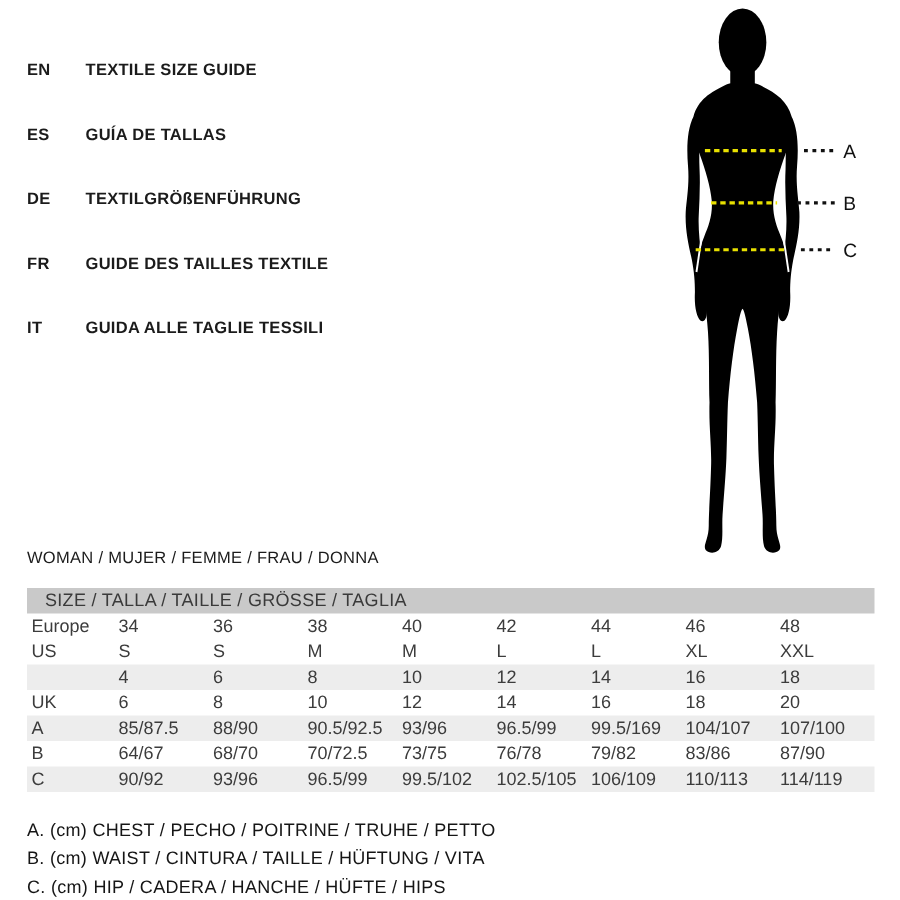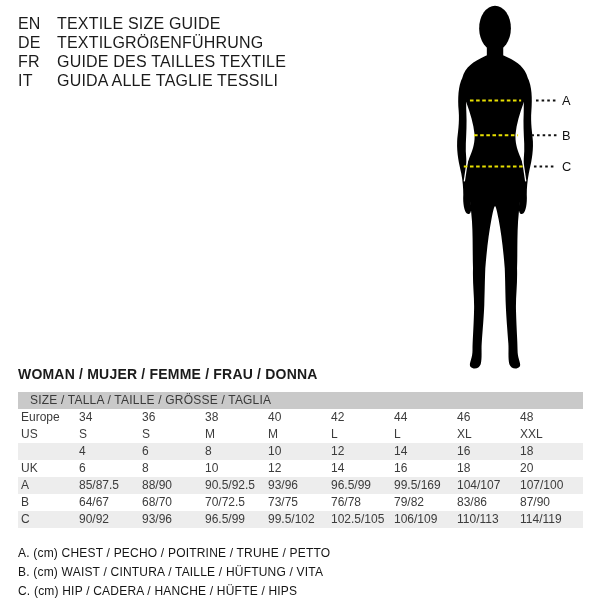--- a/index.html
+++ b/index.html
@@ -2,47 +2,51 @@
 <html><head>
 <meta charset="utf-8">
 <style>
   html,body{margin:0;padding:0;background:#fff;}
   .canvas{
     position:relative;width:600px;height:600px;background:#ffffff;
     font-family:"Liberation Sans","DejaVu Sans",sans-serif;overflow:hidden;
   }
   
   .lang-list{position:absolute;left:18px;top:14px;}
-  .lang-row{display:flex;height:19px;line-height:19px;font-size:16px;font-weight:normal;color:#1b1b1b;}
+  .lang-row{display:flex;height:19px;line-height:19px;font-size:11px;font-weight:bold;color:#1b1b1b;margin-top:24px;}
   .lang-code{width:39px;letter-spacing:.2px;}
   .lang-label{letter-spacing:.2px;}
   
   .figure-wrap{position:absolute;left:430px;top:4px;width:170px;height:369px;}
   
-  .gender-title{position:absolute;left:18px;top:366px;font-size:14px;font-weight:bold;color:#1b1b1b;letter-spacing:.2px;}
+  .gender-title{position:absolute;left:18px;top:366px;font-size:11px;font-weight:normal;color:#1b1b1b;letter-spacing:.2px;}
   
   .size-table{position:absolute;left:18px;top:392px;width:565px;}
   .thead{height:17px;line-height:17px;background:#c9c9c9;font-size:12px;color:#3a3a3a;padding-left:12px;box-sizing:border-box;letter-spacing:.2px;}
   .trow{display:flex;height:17px;line-height:17px;font-size:12px;color:#3c3c3c;}
   .trow.shaded{background:#ededed;}
   .tlabel{width:61px;padding-left:3px;box-sizing:border-box;text-align:left;}
   .tcell{width:63px;}
   
   .legend{position:absolute;left:18px;top:544px;}
   .legend-row{height:19px;line-height:19px;font-size:12px;font-weight:normal;color:#151515;letter-spacing:.2px;}
 </style>
 </head>
 <body>
 
 <div class="canvas">
 
   <div class="lang-list">
     <div class="lang-row">
       <span class="lang-code">EN</span>
       <span class="lang-label">TEXTILE SIZE GUIDE</span>
+    </div>
+    <div class="lang-row">
+      <span class="lang-code">ES</span>
+      <span class="lang-label">GUÍA DE TALLAS</span>
     </div>
     <div class="lang-row">
       <span class="lang-code">DE</span>
       <span class="lang-label">TEXTILGRÖßENFÜHRUNG</span>
     </div>
     <div class="lang-row">
       <span class="lang-code">FR</span>
       <span class="lang-label">GUIDE DES TAILLES TEXTILE</span>
     </div>
     <div class="lang-row">

